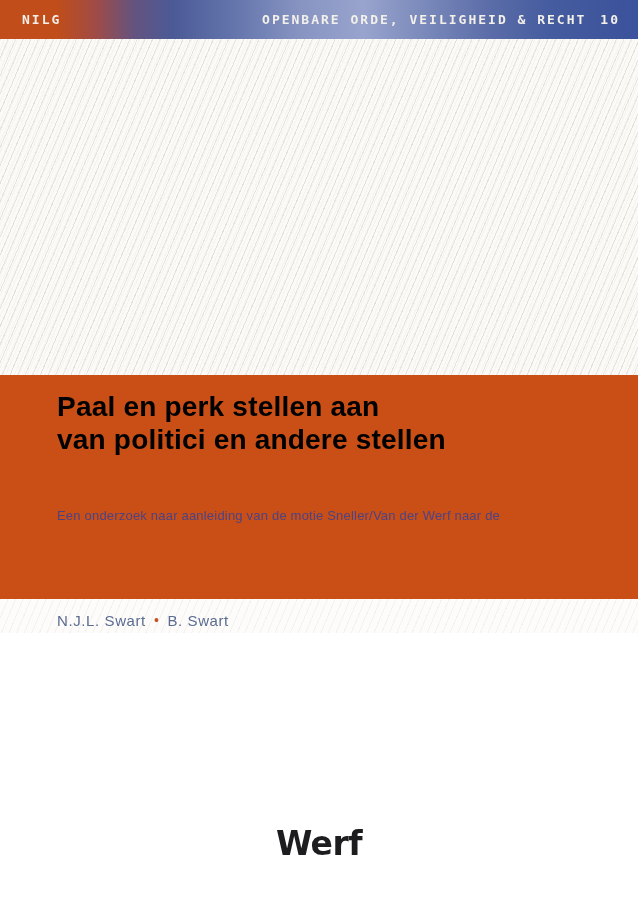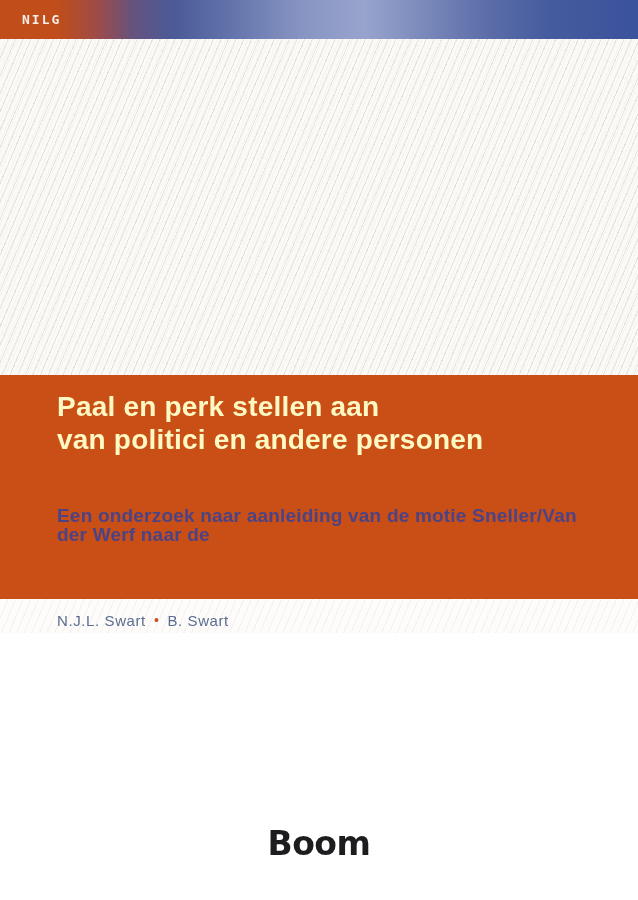--- a/index.html
+++ b/index.html
@@ -87,33 +87,33 @@
   .title-block {
     position: absolute;
     left: 57px;
     top: 15px;
     width: 540px;
   }
   .title-line {
     font-size: 28px;
     line-height: 33px;
     font-weight: bold;
-    color: #fef9c3;
+    color: #000000;
     letter-spacing: 0.2px;
   }
   .subtitle-block {
     position: absolute;
     left: 57px;
     top: 131px;
     width: 540px;
   }
   .subtitle-line {
-    font-size: 19px;
+    font-size: 13px;
     line-height: 19px;
-    font-weight: bold;
+    font-weight: normal;
     color: #4c4385;
     letter-spacing: 0.2px;
   }
 
   
   .author-strip {
     position: absolute;
     left: 0; top: 599px;
     width: 638px;
     height: 34px;
@@ -154,38 +154,42 @@
   }
 </style>
 </head>
 <body>
 
 <div class="cover">
 
   <div class="topbar">
     <div class="topbar-inner">
       <span class="topbar-text">NILG</span>
+      <span class="series-group">
+        <span class="topbar-text">OPENBARE ORDE, VEILIGHEID &amp; RECHT</span>
+        <span class="topbar-text series-number">10</span>
+      </span>
     </div>
   </div>
 
   <div class="texture-area"></div>
 
   <div class="orange-band">
     <div class="title-block">
       <div class="title-line">Paal en perk stellen aan</div>
-      <div class="title-line">van politici en andere personen</div>
+      <div class="title-line">van politici en andere stellen</div>
     </div>
     <div class="subtitle-block">
       <div class="subtitle-line">Een onderzoek naar aanleiding van de motie Sneller/Van der Werf naar de</div>
     </div>
   </div>
 
   <div class="author-strip"></div>
 
   <div class="authors">
     <span>N.J.L. Swart</span>
     <span class="author-sep">•</span>
     <span>B. Swart</span>
   </div>
 
-  <div class="publisher">Boom</div>
+  <div class="publisher">Werf</div>
 
 </div>
 
 </body></html>

